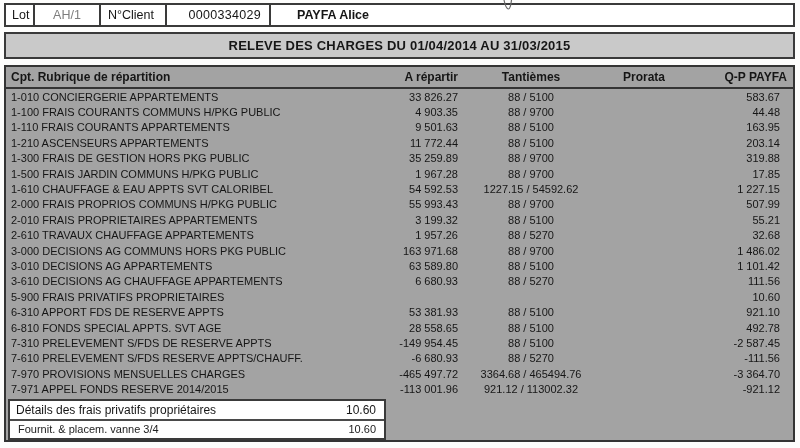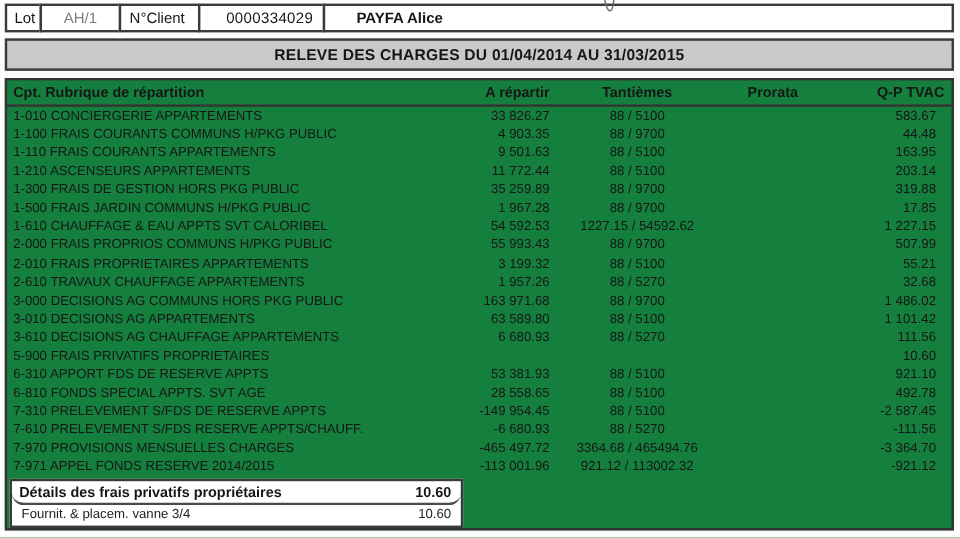--- a/index.html
+++ b/index.html
@@ -30,21 +30,21 @@
   .cell-name{flex:1;padding-left:26px;font-weight:bold;}
   
   .banner{
     height:27px;border:2px solid #3a3a3a;background:#c9c9c9;
     display:flex;align-items:center;justify-content:center;
     font-weight:bold;font-size:13px;letter-spacing:.2px;
     box-sizing:border-box;margin-bottom:6px;
   }
   
   .main-table{
-    border:2px solid #343434;background:#15803d;
+    border:2px solid #343434;background:#a3a3a3;
     box-sizing:border-box;
   }
   .thead{
     display:flex;align-items:center;height:20px;
     border-bottom:2px solid #343434;
     font-weight:bold;font-size:12px;
   }
   .trow{display:flex;align-items:center;height:15.4px;font-size:11px;}
   .c-rub{width:382px;padding-left:5px;box-sizing:border-box;white-space:nowrap;overflow:hidden;}
   .c-rep{width:70px;text-align:right;white-space:nowrap;}
@@ -52,22 +52,22 @@
   .c-pro{width:80px;text-align:center;white-space:nowrap;}
   .c-qp{flex:1;text-align:right;padding-right:13px;white-space:nowrap;}
   .thead .c-qp{padding-right:6px;}
   
   .details-box{
     width:378px;margin:2px 0 0 2px;
     border:2px solid #3a3a3a;background:#fff;
     box-sizing:border-box;font-size:11px;
   }
   .details-head{
-    display:flex;align-items:flex-end;font-weight:bold;font-size:12px;
-    border-bottom:2px solid #4a4a4a;padding:2px 8px 2px 6px;border-radius:10px;
+    display:flex;align-items:flex-end;font-weight:normal;font-size:12px;
+    border-bottom:2px solid #4a4a4a;padding:2px 8px 2px 6px;
   }
   .details-head .dv{margin-left:auto;}
   .details-row{display:flex;align-items:flex-end;padding:2px 8px 3px 8px;color:#222;}
   .details-row .dv{margin-left:auto;}
   
   .pen-mark{position:absolute;left:502px;top:0;width:14px;height:11px;}
 </style>
 </head>
 <body>
 
@@ -86,21 +86,21 @@
 <div class="banner">
   <span>RELEVE DES CHARGES DU 01/04/2014 AU 31/03/2015</span>
 </div>
 
 <div class="main-table">
   <div class="thead">
     <div class="c-rub">Cpt. Rubrique de répartition</div>
     <div class="c-rep">A répartir</div>
     <div class="c-tan">Tantièmes</div>
     <div class="c-pro">Prorata</div>
-    <div class="c-qp">Q-P TVAC</div>
+    <div class="c-qp">Q-P PAYFA</div>
   </div>
 
   <div class="tbody">
 
       <div class="trow">
         <div class="c-rub">1-010 CONCIERGERIE APPARTEMENTS</div>
         <div class="c-rep">33 826.27</div>
         <div class="c-tan">88 / 5100</div>
         <div class="c-pro"></div>
         <div class="c-qp">583.67</div>

